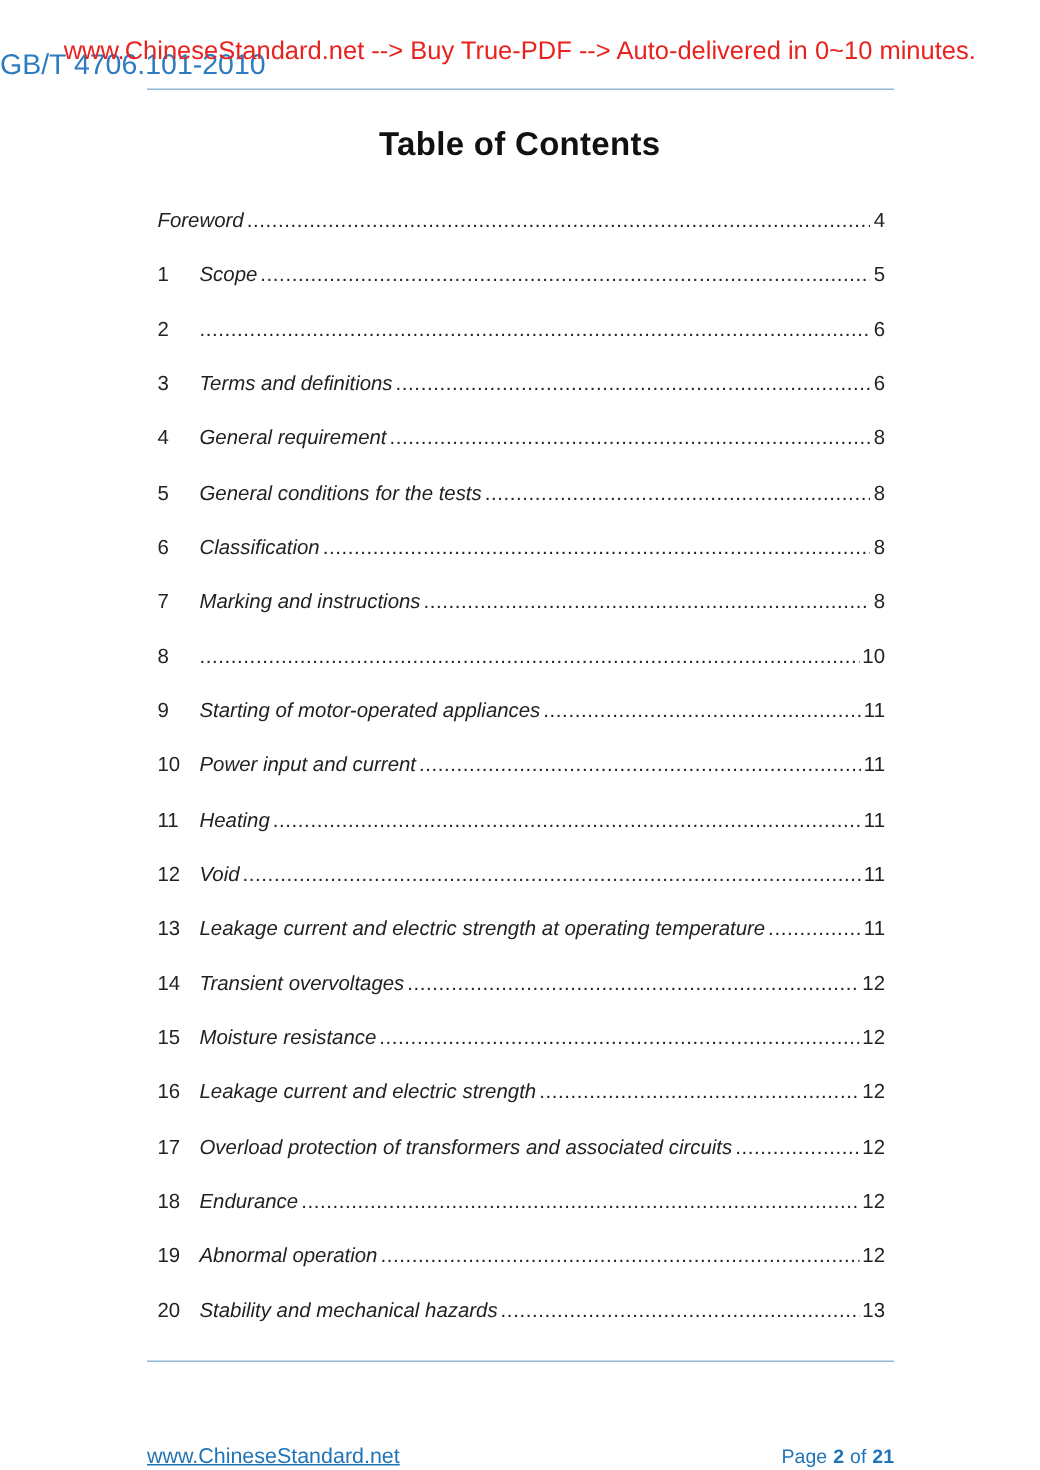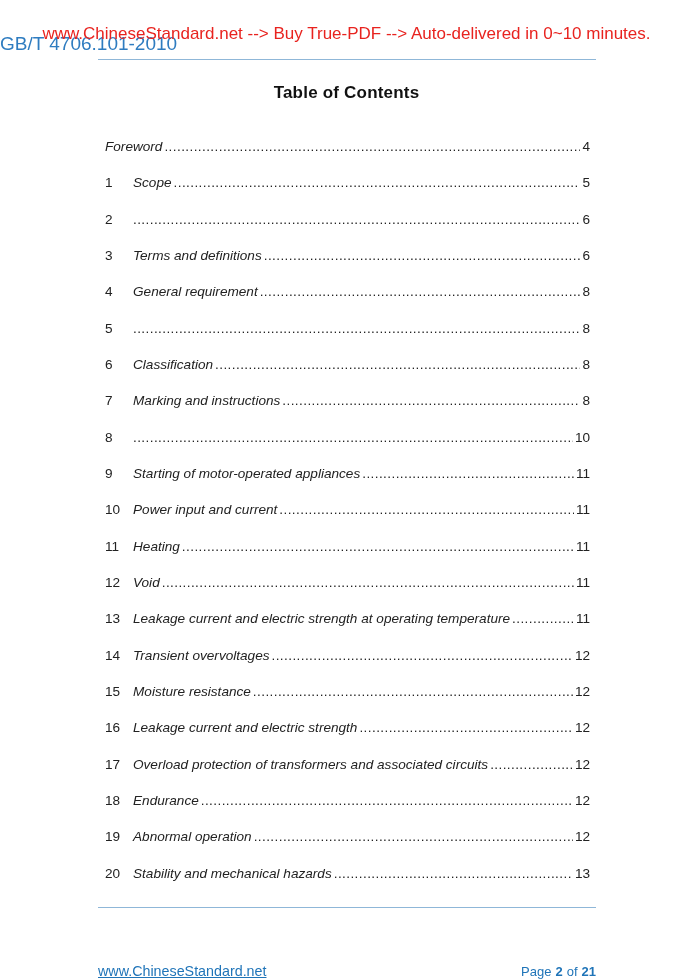--- a/index.html
+++ b/index.html
@@ -46,21 +46,21 @@
     border-top: 1.5px solid #8fb7d8;
   }
 
   
   .doc-title {
     position: absolute;
     top: 83px;
     left: 0;
     width: 100%;
     text-align: center;
-    font-size: 17px;
+    font-size: 22px;
     font-weight: bold;
     color: #111111;
     letter-spacing: 0.2px;
   }
 
   
   .toc {
     position: absolute;
     top: 129px;
     left: 98px;
@@ -168,20 +168,21 @@
       <span class="toc-page">6</span>
     </li>
       <li class="toc-row">
       <span class="toc-num">4</span>
       <span class="toc-title">General requirement</span>
       <span class="toc-dots">................................................................................................................................................................................................................................................</span>
       <span class="toc-page">8</span>
     </li>
       <li class="toc-row">
       <span class="toc-num">5</span>
+      <span class="toc-title">General conditions for the tests</span>
       <span class="toc-dots">................................................................................................................................................................................................................................................</span>
       <span class="toc-page">8</span>
     </li>
       <li class="toc-row">
       <span class="toc-num">6</span>
       <span class="toc-title">Classification</span>
       <span class="toc-dots">................................................................................................................................................................................................................................................</span>
       <span class="toc-page">8</span>
     </li>
       <li class="toc-row">

